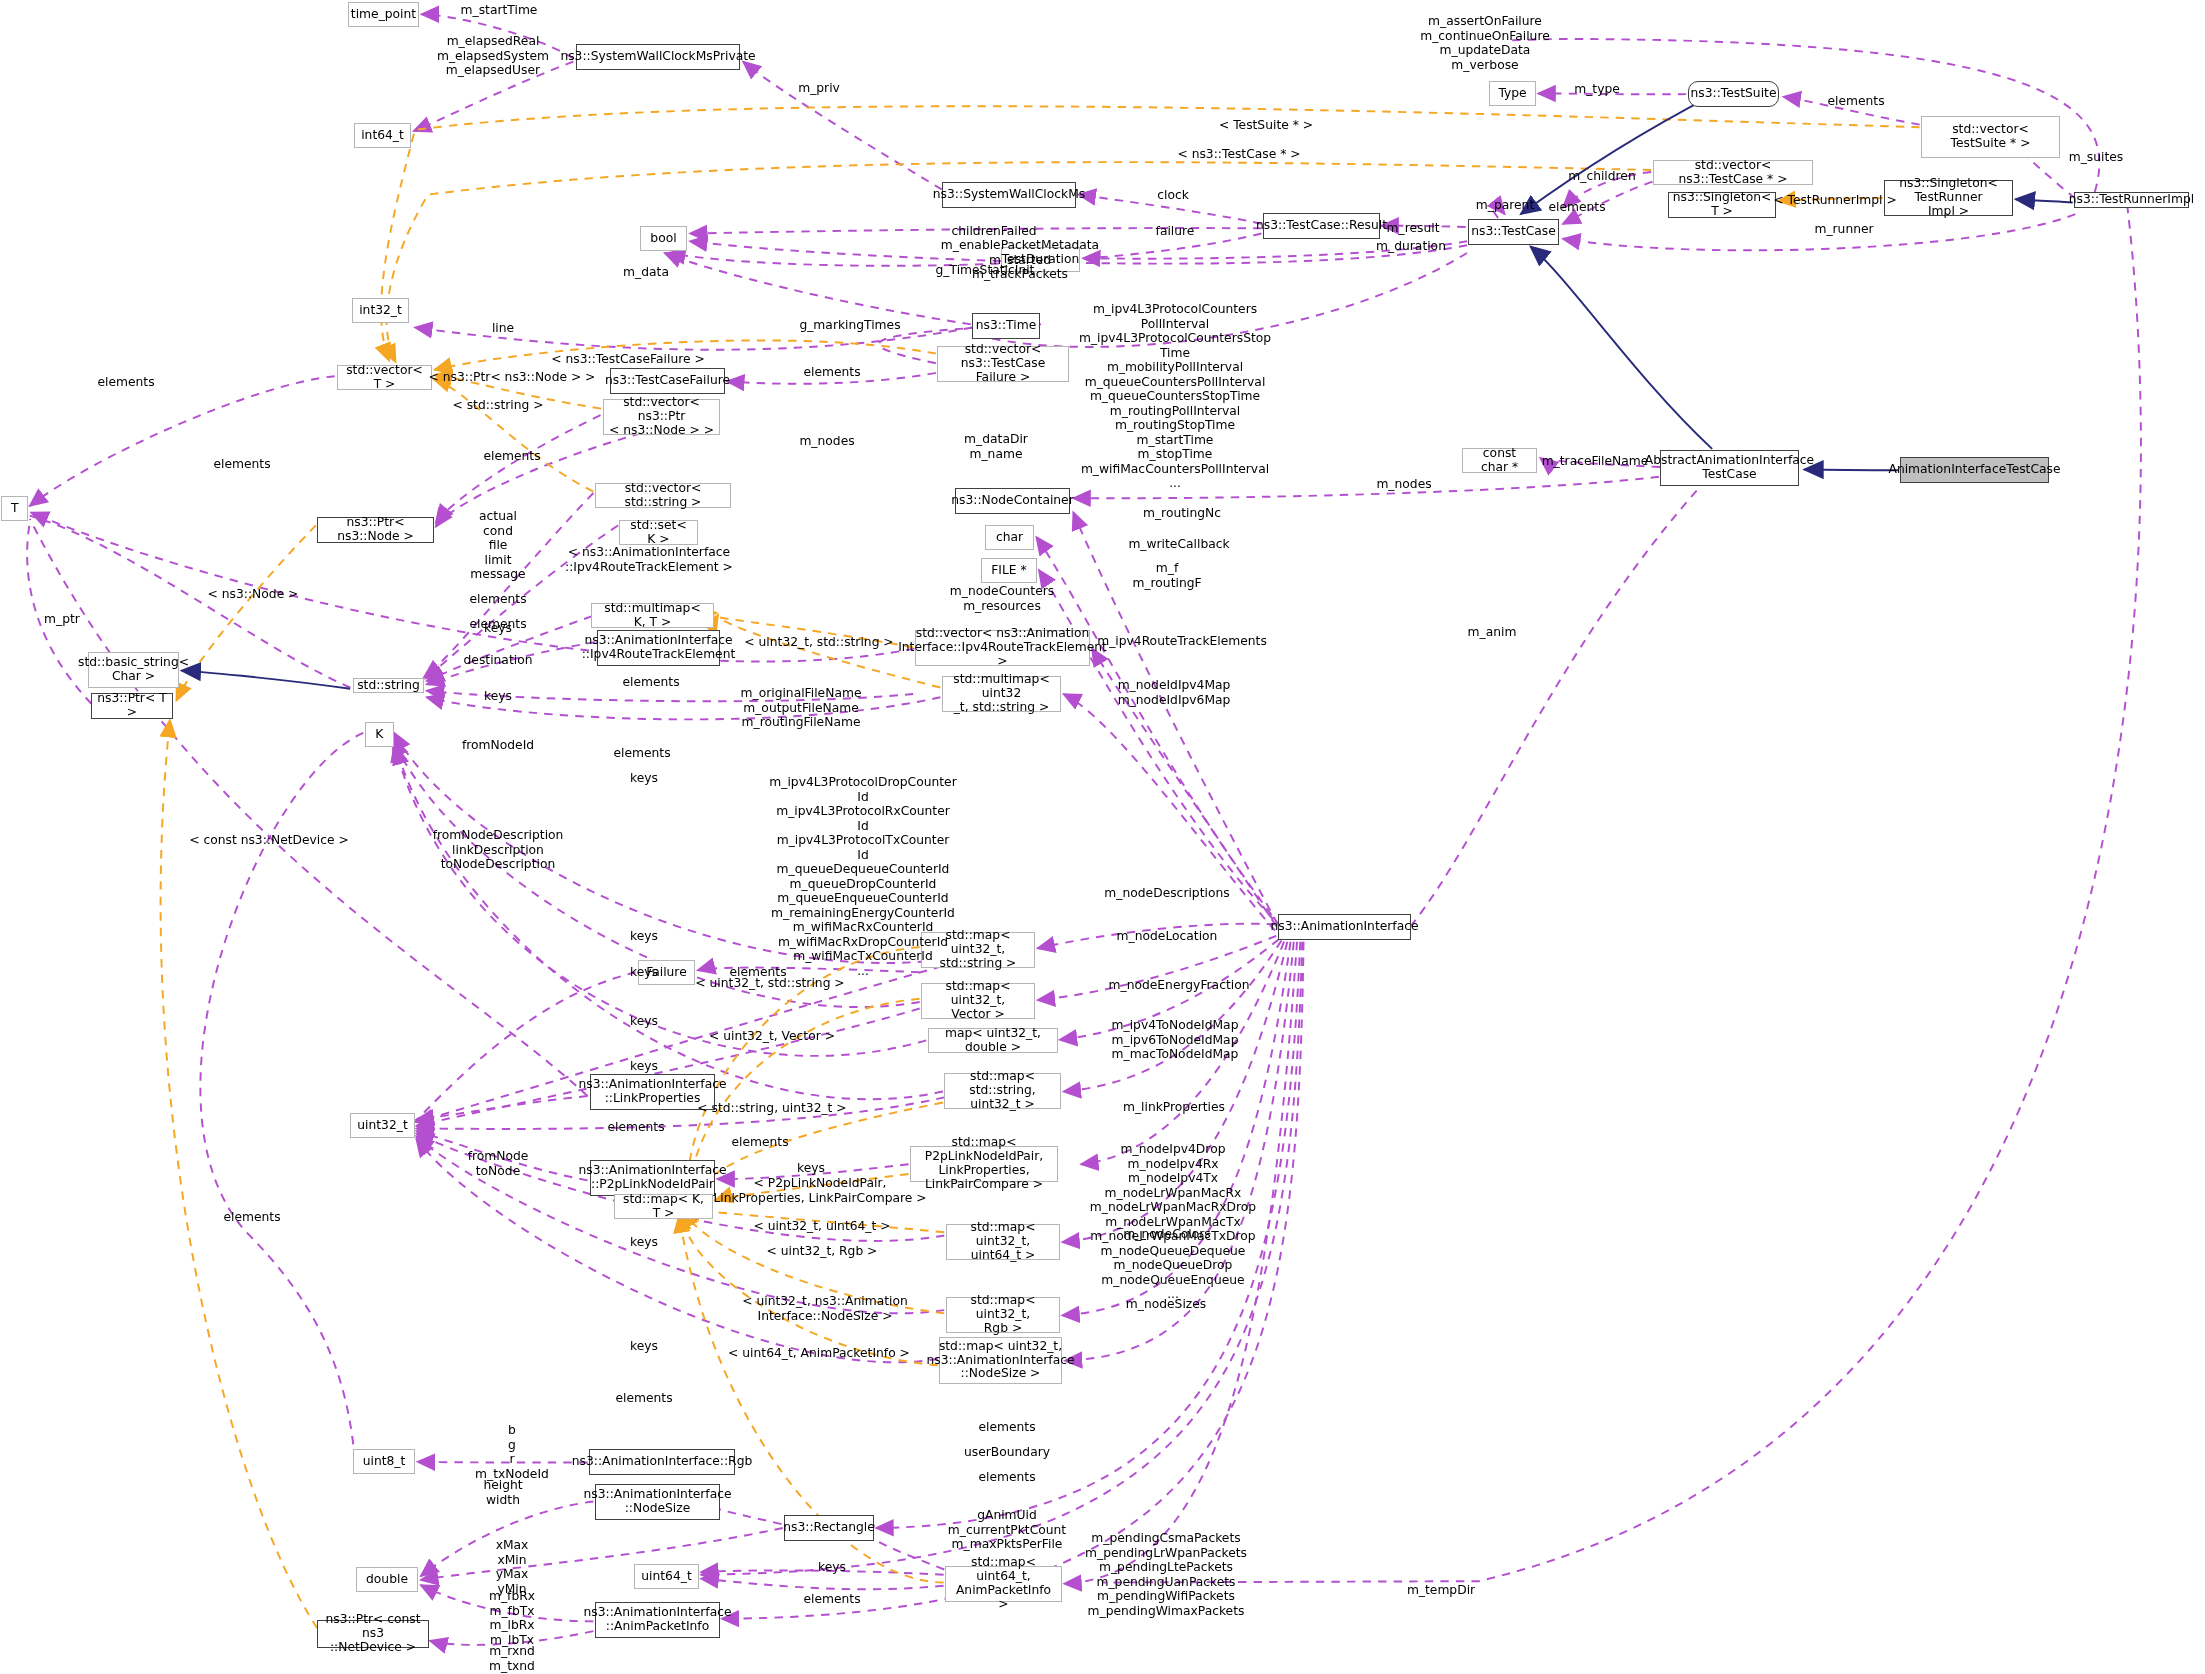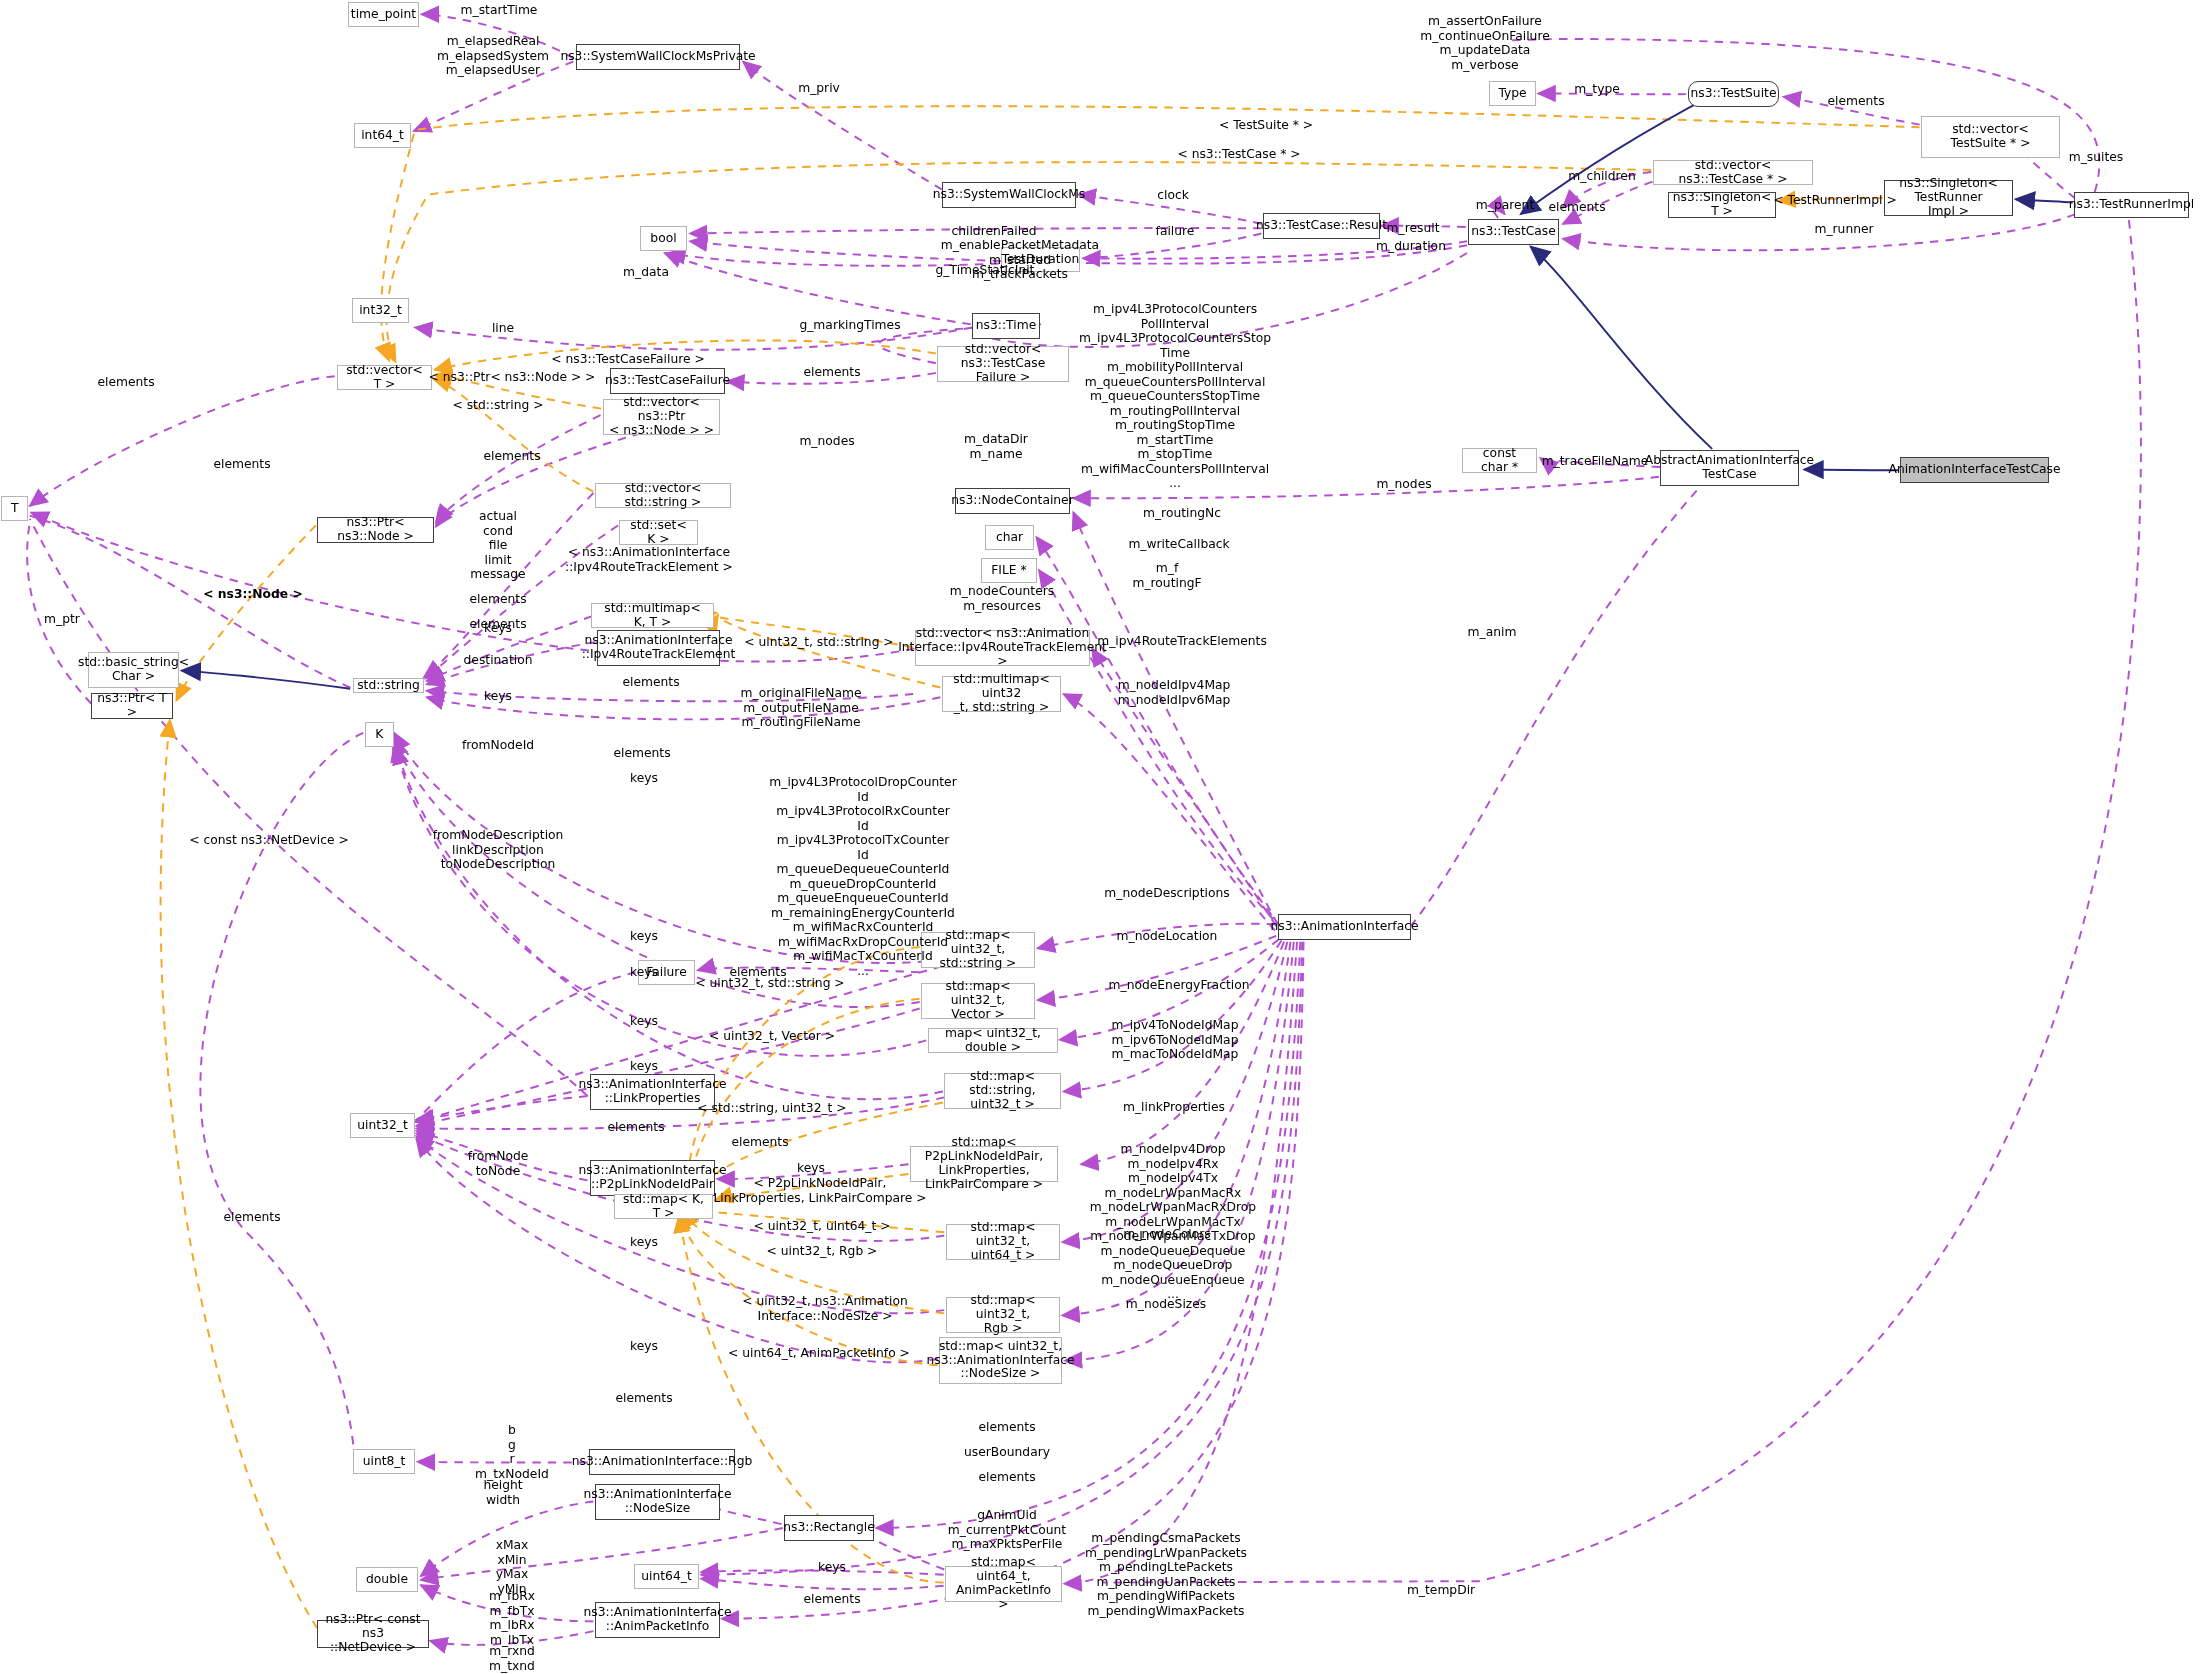--- a/index.html
+++ b/index.html
@@ -155,21 +155,21 @@
       <div class="node n-strong" style="left: 1263px; top: 213px; width: 117px; height: 26px;">ns3::TestCase::Result</div>
       <div class="node n-plain" style="left: 1001px; top: 247px; width: 79px; height: 25px;">TestDuration</div>
       <div class="node n-strong" style="left: 1468px; top: 219px; width: 91px; height: 26px;">ns3::TestCase</div>
       <div class="node n-plain" style="left: 1489px; top: 81px; width: 47px; height: 25px;">Type</div>
       <div class="node n-strong" style="left: 1688px; top: 81px; width: 91px; height: 26px; border-radius: 10px;">ns3::TestSuite</div>
       <div class="node n-plain" style="left: 1921px; top: 116px; width: 139px; height: 42px;">std::vector&lt; TestSuite * &gt;</div>
       <div class="node n-plain" style="left: 1653px; top: 160px; width: 160px; height: 25px;">std::vector&lt; ns3::TestCase * &gt;</div>
       <div class="node n-strong" style="left: 1668px; top: 192px; width: 108px; height: 26px;">ns3::Singleton&lt; T &gt;</div>
       <div class="node n-strong" style="left: 1884px; top: 180px; width: 129px; height: 36px;">ns3::Singleton&lt; TestRunner
 Impl &gt;</div>
-      <div class="node n-strong" style="left: 2074px; top: 192px; width: 115px; height: 26px;">ns3::TestRunnerImpl</div>
+      <div class="node n-strong" style="left: 2074px; top: 192px; width: 115px; height: 16px;">ns3::TestRunnerImpl</div>
       <div class="node n-plain" style="left: 352px; top: 298px; width: 57px; height: 25px;">int32_t</div>
       <div class="node n-strong" style="left: 972px; top: 313px; width: 68px; height: 26px;">ns3::Time</div>
       <div class="node n-plain" style="left: 337px; top: 365px; width: 95px; height: 25px;">std::vector&lt; T &gt;</div>
       <div class="node n-plain" style="left: 937px; top: 346px; width: 132px; height: 36px;">std::vector&lt; ns3::TestCase
 Failure &gt;</div>
       <div class="node n-strong" style="left: 610px; top: 368px; width: 115px; height: 26px;">ns3::TestCaseFailure</div>
       <div class="node n-plain" style="left: 603px; top: 399px; width: 117px; height: 36px;">std::vector&lt; ns3::Ptr
 &lt; ns3::Node &gt; &gt;</div>
       <div class="node n-plain" style="left: 1462px; top: 448px; width: 75px; height: 25px;">const char *</div>
       <div class="node n-strong" style="left: 1660px; top: 450px; width: 139px; height: 36px;">AbstractAnimationInterface
@@ -289,21 +289,21 @@
       <div class="lbl" style="left: 1595px; top: 454px;">m_traceFileName</div>
       <div class="lbl" style="left: 242px; top: 457px;">elements</div>
       <div class="lbl" style="left: 1404px; top: 477px;">m_nodes</div>
       <div class="lbl" style="left: 512px; top: 449px;">elements</div>
       <div class="lbl" style="left: 498px; top: 509px;">actual
 cond
 file
 limit
 message</div>
       <div class="lbl" style="left: 1182px; top: 506px;">m_routingNc</div>
-      <div class="lbl" style="left: 253px; top: 587px; font-weight: bold;">&lt; ns3::Node &gt;</div>
+      <div class="lbl" style="left: 253px; top: 587px;">&lt; ns3::Node &gt;</div>
       <div class="lbl" style="left: 498px; top: 592px;">elements</div>
       <div class="lbl" style="left: 1179px; top: 537px;">m_writeCallback</div>
       <div class="lbl" style="left: 649px; top: 545px;">&lt; ns3::AnimationInterface
 ::Ipv4RouteTrackElement &gt;</div>
       <div class="lbl" style="left: 1167px; top: 561px;">m_f
 m_routingF</div>
       <div class="lbl" style="left: 1002px; top: 584px;">m_nodeCounters
 m_resources</div>
       <div class="lbl" style="left: 498px; top: 617px;">elements</div>
       <div class="lbl" style="left: 819px; top: 635px;">&lt; uint32_t, std::string &gt;</div>

